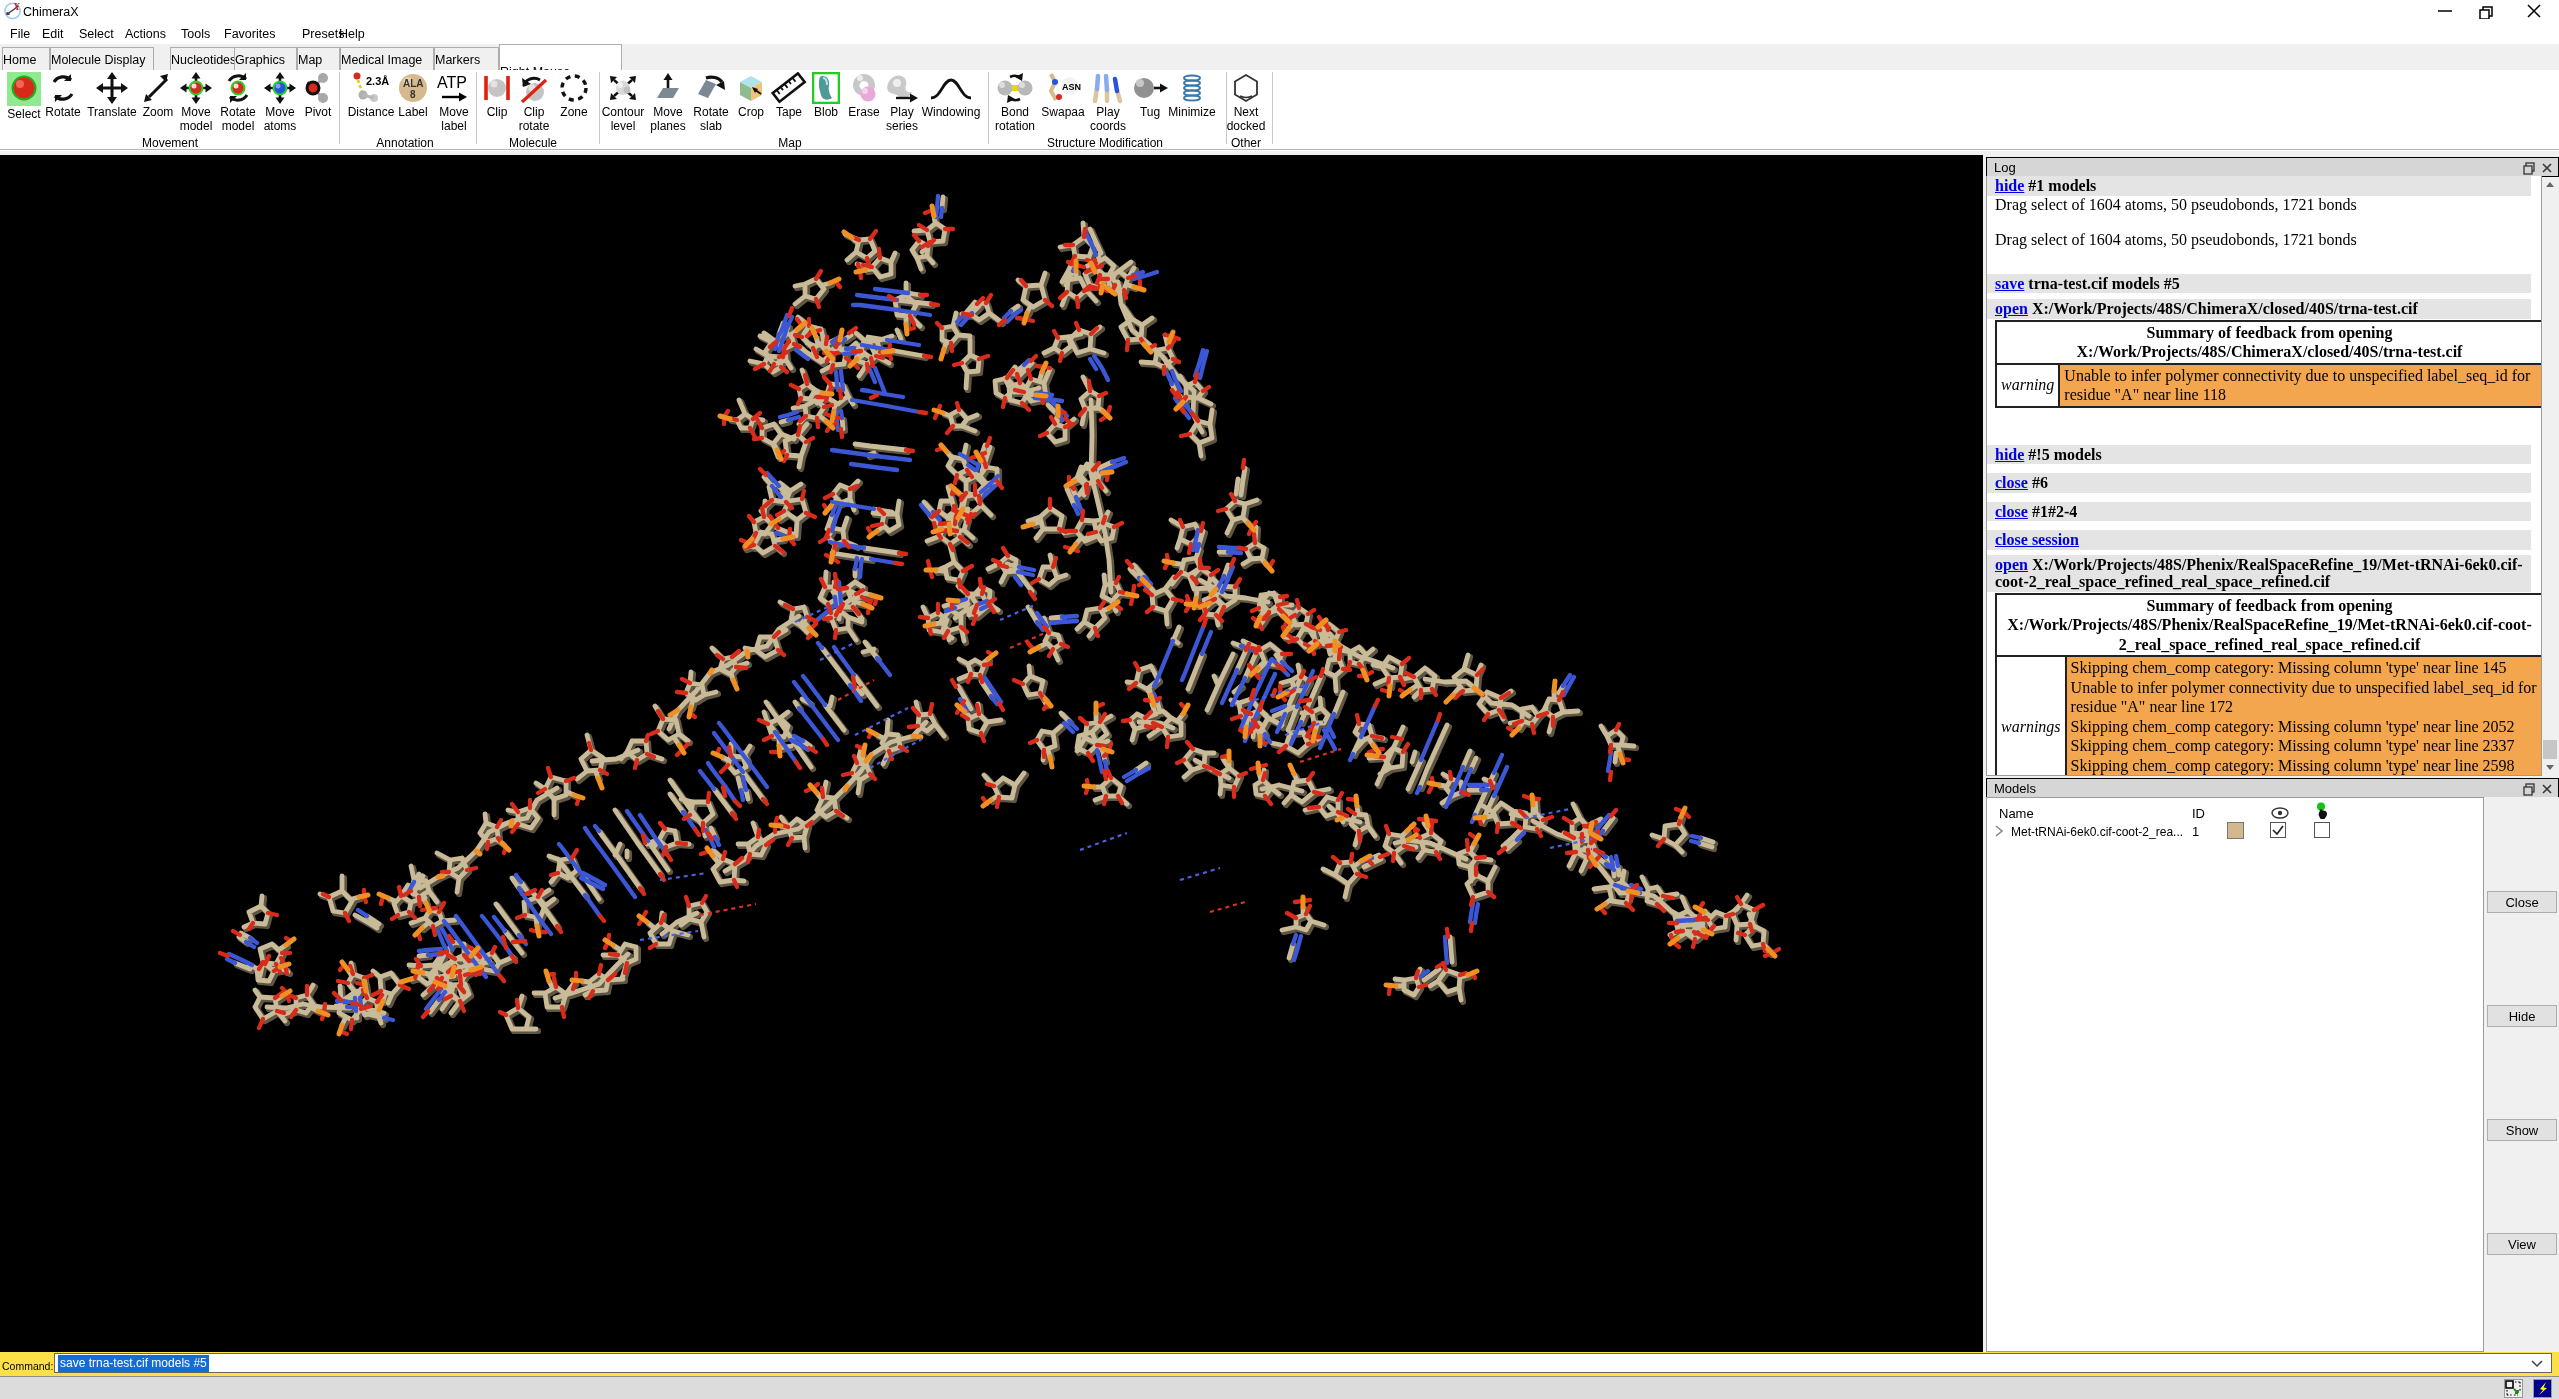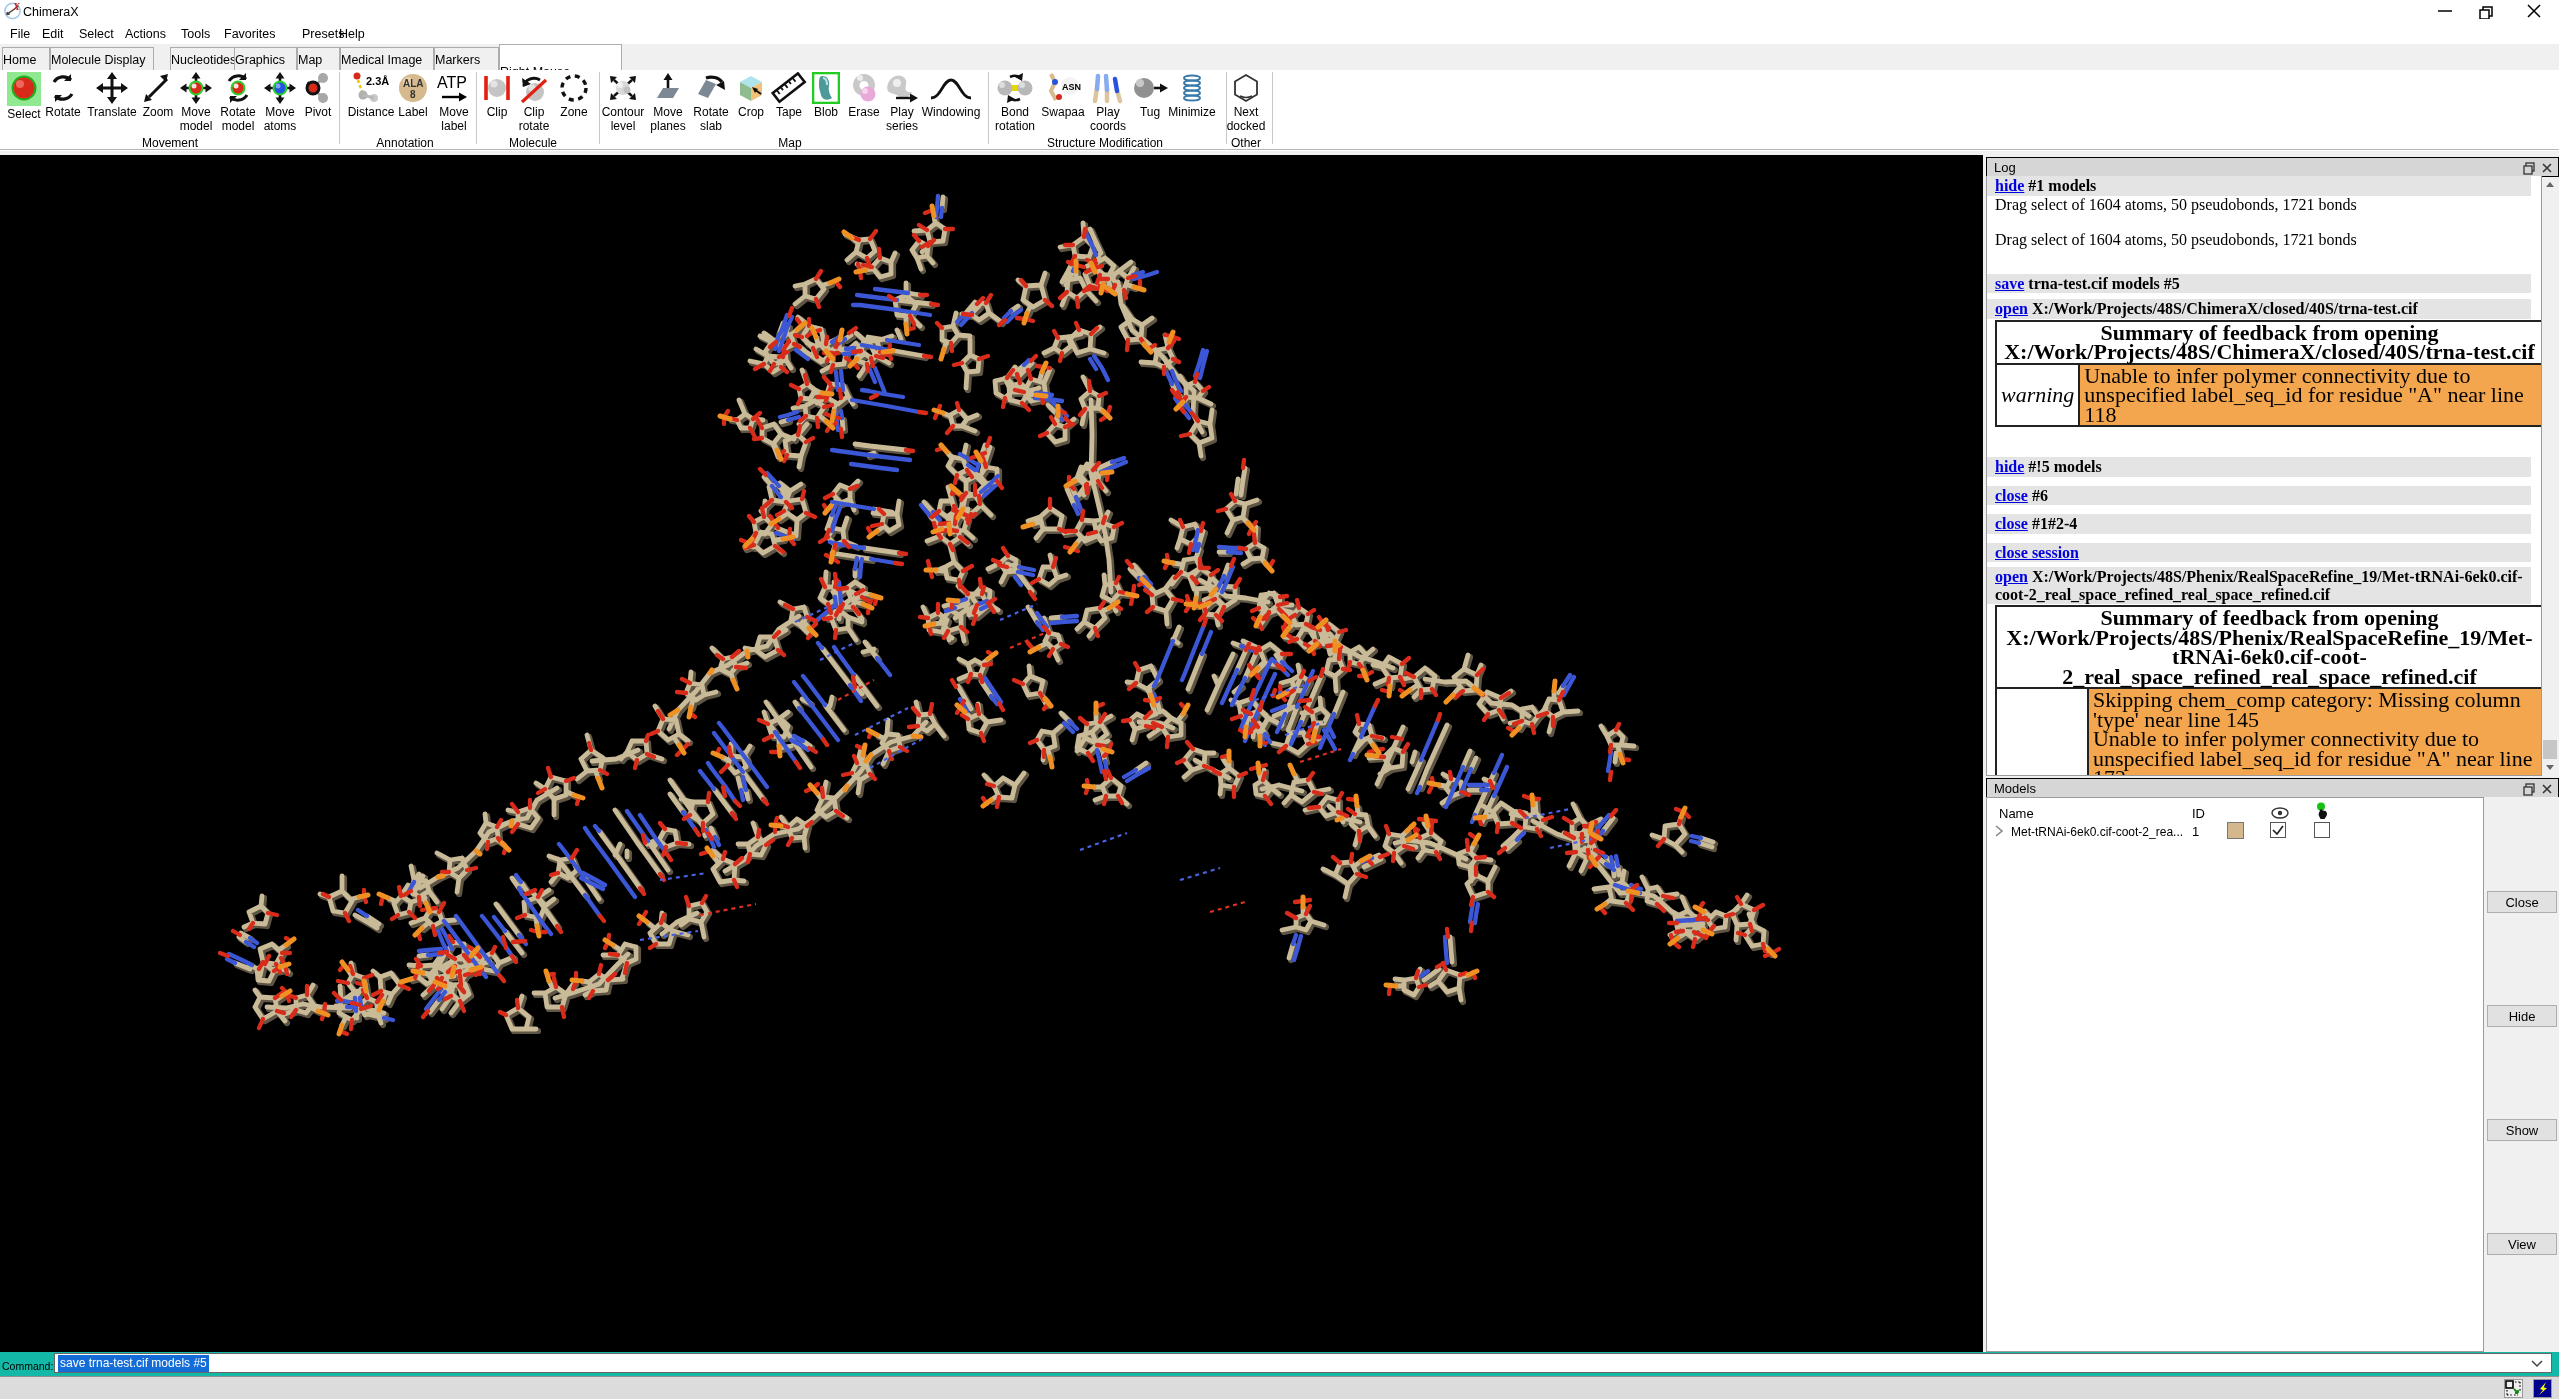--- a/index.html
+++ b/index.html
@@ -24,23 +24,23 @@
 .paneltitle .pt{position:absolute;left:7px;top:2px}
 .pbtn{position:absolute;top:3px;width:14px;height:14px}
 #logbody{position:absolute;left:1986px;top:176px;width:556px;height:600px;background:#fff;border:1px solid #9b9b9b;border-top:none;font-family:"Liberation Serif",serif;font-size:16px;overflow:hidden}
 .logline{position:relative;padding:0 0 18px 8px;margin-right:10px;line-height:17.5px}
 .cmdbar{background:#e4e4e4;font-weight:bold;padding-top:1px;padding-bottom:1px}
 .lg a{color:#0000e0;text-decoration:underline;font-weight:bold}
 #logscroll{position:absolute;left:2542px;top:177px;width:16px;height:598px;background:#f0f0f0}
 #models-list{position:absolute;left:1986px;top:797px;width:498px;height:555px;background:#fff;border:1px solid #9b9b9b;font-size:13px}
 #models-btns{position:absolute;left:2484px;top:797px;width:75px;height:555px;background:#f0f0f0}
 .mbtn{position:absolute;left:3px;width:70px;height:22px;background:#e1e1e1;border:1px solid #adadad;font-size:13px;text-align:center;padding-top:3px}
-#cmdrow{position:absolute;left:0;top:1352px;width:2559px;height:24px;background:#14b8a6}
+#cmdrow{position:absolute;left:0;top:1352px;width:2559px;height:24px;background:#fde047}
 #statusbar{position:absolute;left:0;top:1376px;width:2559px;height:23px;background:#dcdcdc;border-top:1px solid #909090}
-#tb1,#tb2{border-collapse:collapse;margin:1px 6px 1px 8px;width:549px;font-size:22px}
+#tb1,#tb2{border-collapse:collapse;margin:1px 6px 8px 8px;width:549px;font-size:16px}
 #tb1 td,#tb2 td{border:2px solid #222;padding:1px 4px;line-height:19.5px}
 .th{text-align:center;font-weight:bold}
 .wl{font-style:italic;width:60px;text-align:left}
 .wr{background:#f4a64e;white-space:pre-line;line-height:19px}
 </style>
 </head>
 <body>
 <div id="titlebar">
   <svg class="abs" style="left:4px;top:2px" width="18" height="18" viewBox="0 0 18 18">
     <circle cx="8.5" cy="9" r="7.6" fill="none" stroke="#a8cdEC" stroke-width="1.7"></circle>

